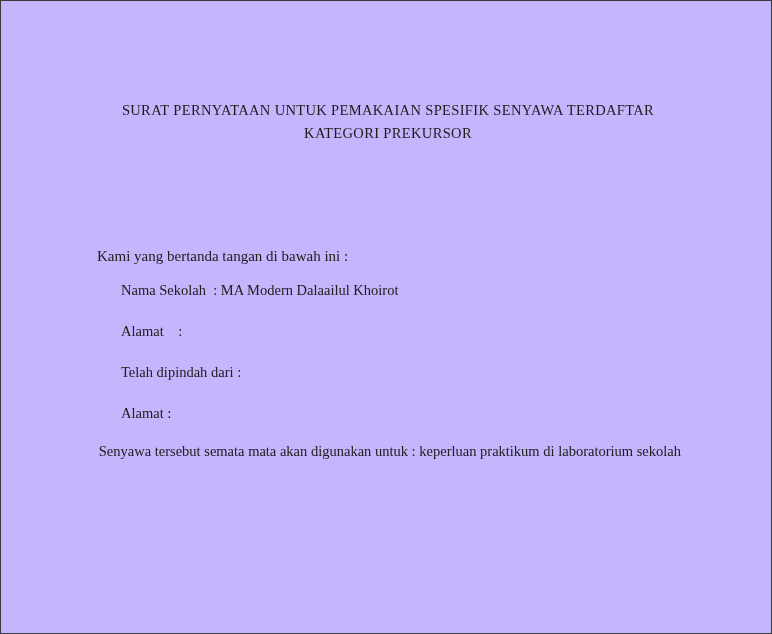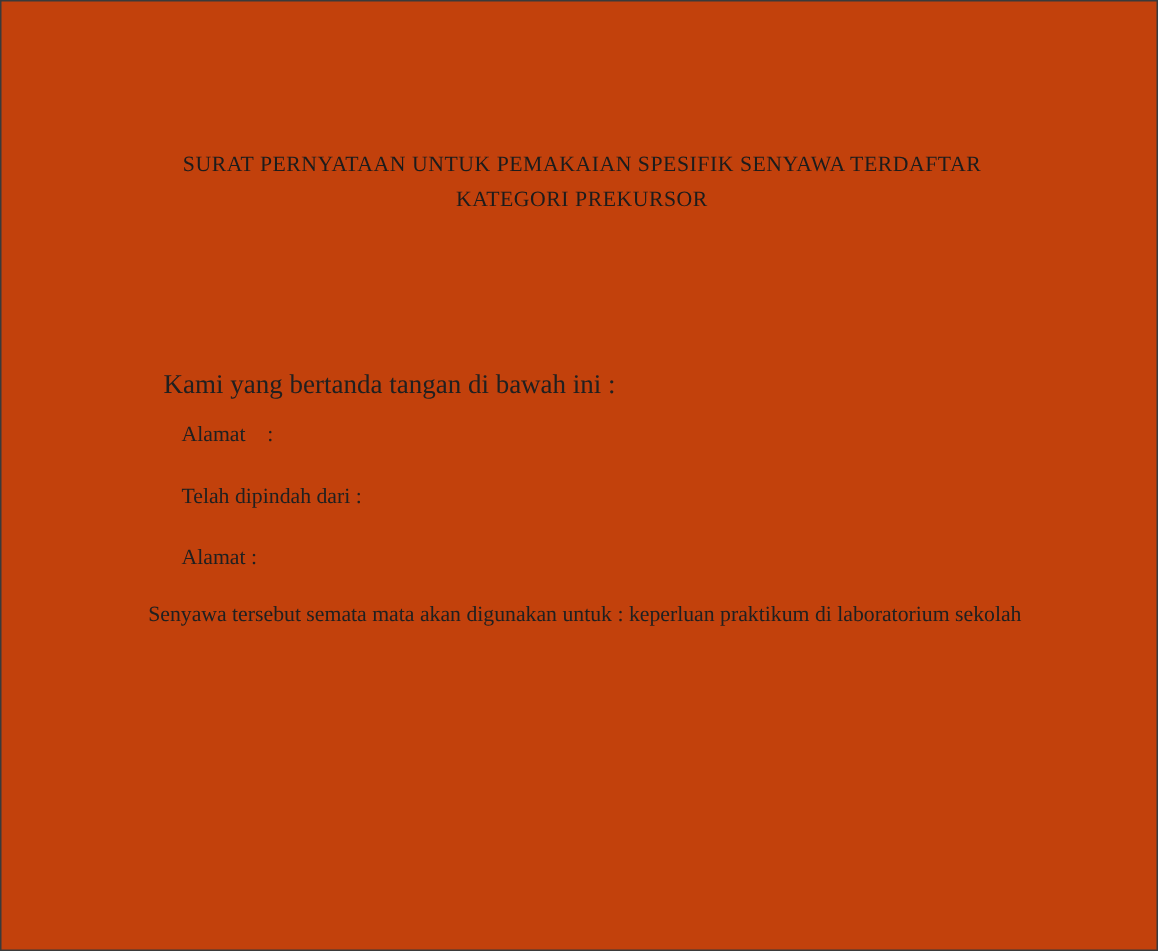--- a/index.html
+++ b/index.html
@@ -7,21 +7,21 @@
     margin: 0;
     padding: 0;
     background: #ffffff;
   }
 
   .page {
     position: relative;
     width: 772px;
     height: 634px;
     box-sizing: border-box;
-    background: #c2410c;
+    background: #c4b5fd;
     border: 1px solid #3a3a3a;
     overflow: hidden;
     font-family: "Liberation Serif", "DejaVu Serif", serif;
     color: #202020;
   }
 
   .doc-body {
     position: absolute;
     left: 96px;
     top: 0;
@@ -42,23 +42,22 @@
     white-space: nowrap;
   }
 
   .title-line-2 {
     white-space: normal;
   }
 
   
   .intro {
     margin-top: 100px;
-    font-size: 18px;
+    font-size: 15px;
     line-height: 22px;
-    margin-left: 12px;
   }
 
   
   .fields {
     margin-top: 12px;
   }
 
   .field-row {
     margin-left: 24px;
     font-size: 14.5px;
@@ -104,20 +103,21 @@
   <div class="doc-body">
 
     <div class="title-block">
       <div class="title-line title-line-1">SURAT PERNYATAAN UNTUK PEMAKAIAN SPESIFIK SENYAWA TERDAFTAR</div>
       <div class="title-line title-line-2">KATEGORI PREKURSOR</div>
     </div>
 
     <div class="intro">Kami yang bertanda tangan di bawah ini :</div>
 
     <div class="fields">
+      <div class="field-row">Nama Sekolah  : MA Modern Dalaailul Khoirot</div>
       <div class="field-row">Alamat    :</div>
       <div class="field-row">Telah dipindah dari :</div>
       <div class="field-row">Alamat :</div>
     </div>
 
     <p class="para para-usage">Senyawa tersebut semata mata akan digunakan untuk :  keperluan praktikum di laboratorium sekolah</p>
 
 
   </div>
 </div>

